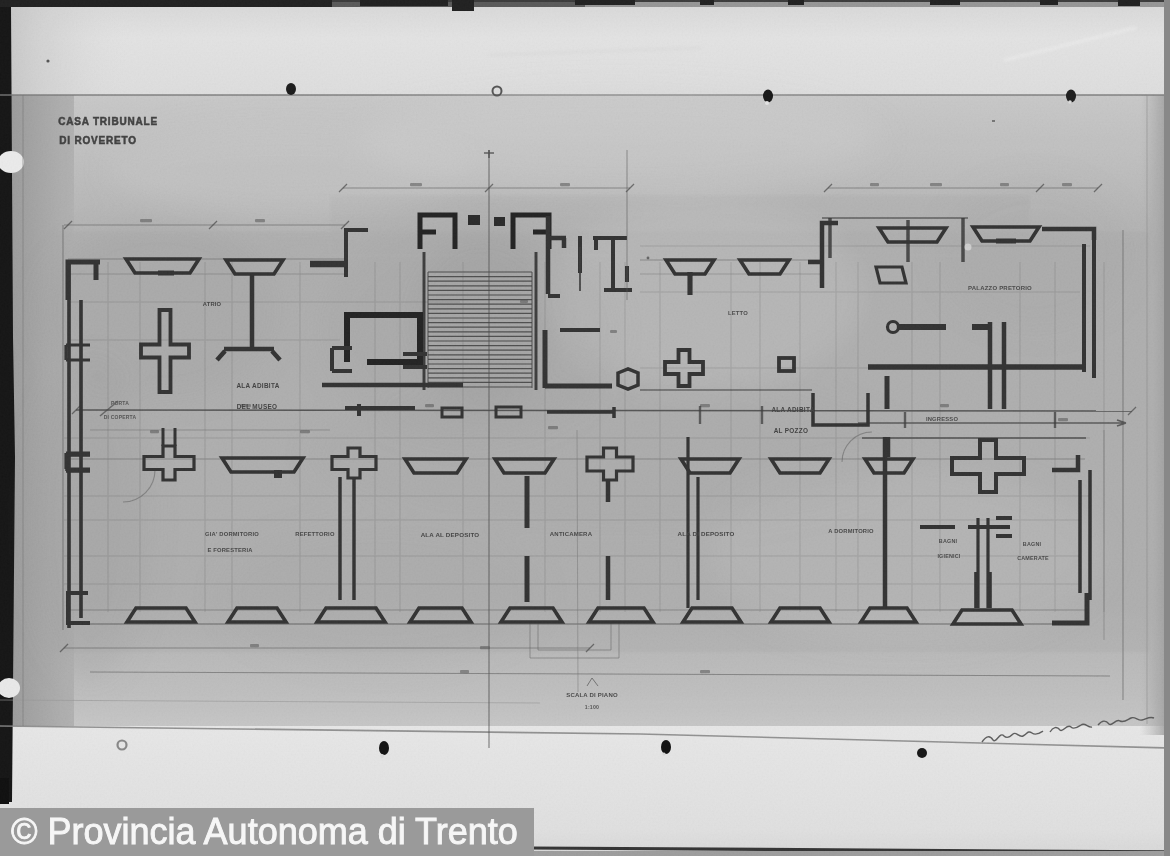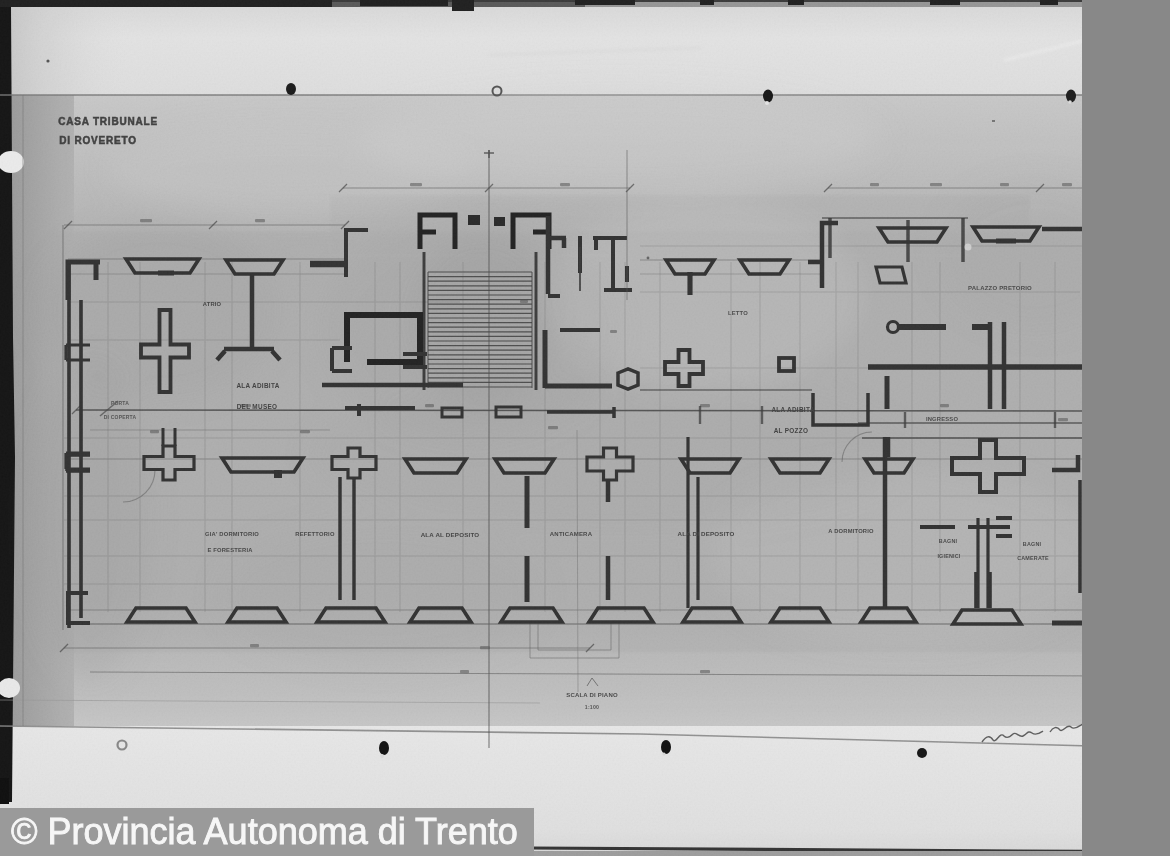--- a/index.html
+++ b/index.html
@@ -1,14 +1,14 @@
 <!DOCTYPE html>
 <html><head><meta charset="utf-8"><style>
 html,body{margin:0;padding:0;background:#888;}
-#c{position:relative;width:1082px;height:856px;overflow:hidden;font-family:"Liberation Sans",sans-serif;}
+#c{position:relative;width:1164px;height:856px;overflow:hidden;font-family:"Liberation Sans",sans-serif;}
 svg{display:block;}
 </style></head><body>
 
 <div id="c">
 <svg width="1170" height="856" viewBox="0 0 1170 856">
 <defs>
 <filter id="soft" x="-5%" y="-5%" width="110%" height="110%">
           <feGaussianBlur stdDeviation="0.7"></feGaussianBlur>
         </filter>
 <filter id="soft2" x="-5%" y="-5%" width="110%" height="110%">

